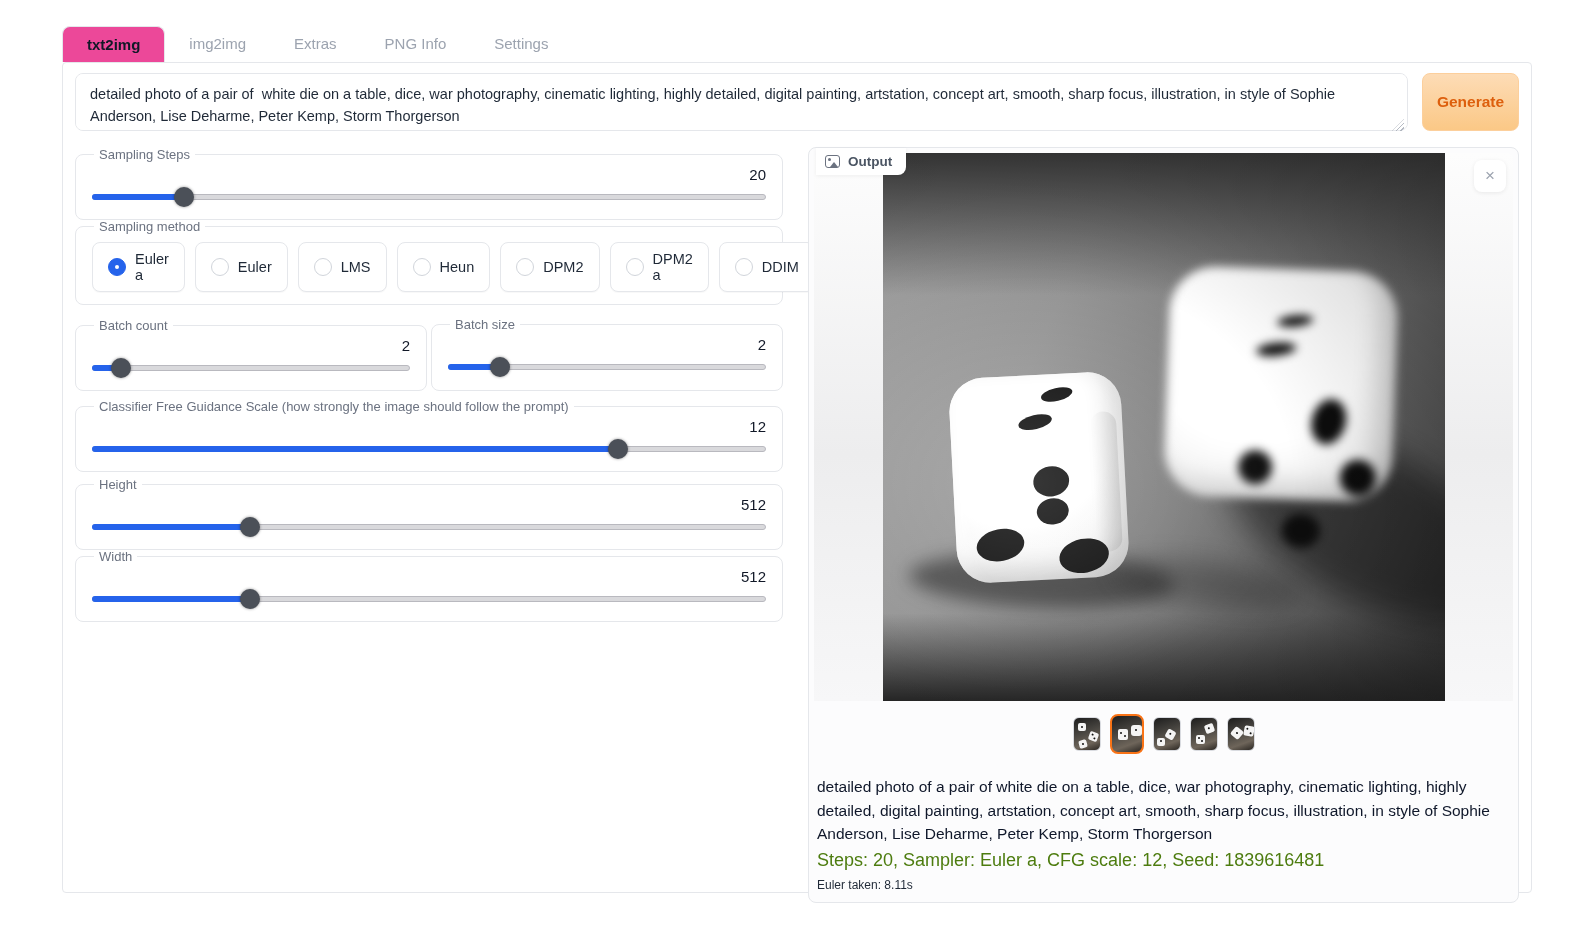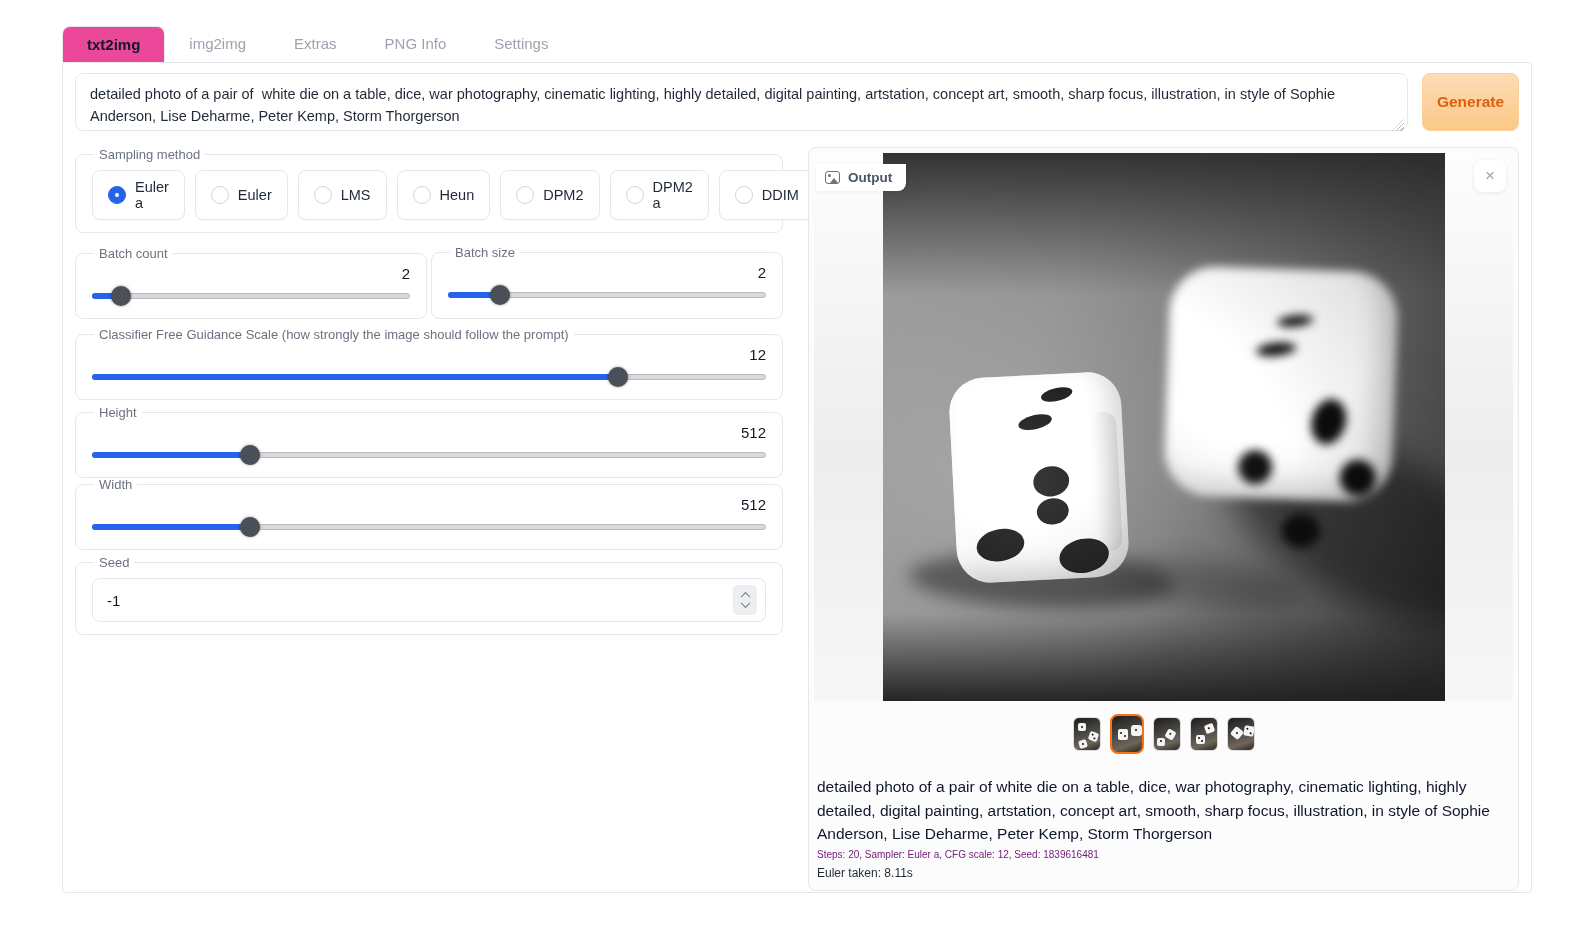--- a/index.html
+++ b/index.html
@@ -98,21 +98,21 @@
     background:linear-gradient(90deg, rgba(0,0,0,0), rgba(0,0,0,.10)); }
   .die2 { left:284px; top:116px; width:228px; height:230px; border-radius:46px; transform:rotate(2deg);
     filter:blur(5px); box-shadow:inset -16px -14px 26px rgba(0,0,0,.16); }
   .pip { position:absolute; background:#0c0c0c; border-radius:50%; }
   .shadow { position:absolute; border-radius:50%; }
   .shadow1 { left:26px; top:400px; width:266px; height:54px; background:rgba(15,15,15,.55); filter:blur(9px); transform:rotate(2deg); }
   .shadow1b { left:230px; top:408px; width:190px; height:44px; background:rgba(35,35,35,.35); filter:blur(12px); transform:rotate(8deg); }
   .shadow2 { left:330px; top:300px; width:320px; height:150px; background:rgba(10,10,10,.5); filter:blur(16px); transform:rotate(26deg); }
 
   .band { position:absolute; top:0; bottom:0; width:70px; }
-  .chip-output { position:absolute; left:7px; top:16px; display:flex; align-items:center; gap:8px;
+  .chip-output { position:absolute; left:7px; top:0; display:flex; align-items:center; gap:8px;
     background:#fff; border-radius:0 0 8px 0; padding:6px 14px 6px 9px; color:#4b5563; font-size:13.5px; font-weight:bold;
     box-shadow:0 1px 4px rgba(0,0,0,.06); z-index:3; }
   .pic-icon { position:relative; width:15px; height:13px; border:1.6px solid #6b7280; border-radius:3px; }
   .pic-icon::before { content:""; position:absolute; left:2px; top:1.5px; width:3px; height:3px; border-radius:50%; background:#6b7280; }
   .pic-icon::after { content:""; position:absolute; left:1px; bottom:0; width:0; height:0;
     border-left:4px solid transparent; border-right:4px solid transparent; border-bottom:5px solid #6b7280; transform:translateX(3px); }
   .close-btn { position:absolute; right:12px; top:12px; width:32px; height:32px; background:#fff; border-radius:8px;
     box-shadow:0 1px 4px rgba(0,0,0,.08); color:#9ca3af; font-size:17px; display:flex; align-items:center; justify-content:center;
     cursor:pointer; z-index:3; }
 
@@ -120,21 +120,21 @@
   .thumbs { display:flex; justify-content:center; align-items:center; gap:9px; padding:13px 0 12px; }
   .thumb { position:relative; width:28px; height:34px; border-radius:6px; border:1px solid #d9dbe0; overflow:hidden; cursor:pointer;
     background:linear-gradient(160deg,#1d1d1d 0%,#4a4742 45%,#6e655a 75%,#2a2622 100%); }
   .thumb.selected { width:34px; height:40px; border:2.5px solid #f97316; border-radius:8px; }
   .mini-die { position:absolute; background:#f4f4f4; border-radius:2px; }
   .mini-pip { position:absolute; width:2px; height:2px; border-radius:50%; background:#111; }
 
   
   .caption { padding:9px 4px 0 3px; max-width:712px; }
   .caption-prompt { font-size:15.5px; color:#0f172a; line-height:1.52; }
-  .caption-params { font-size:10px; color:#701a75; line-height:1.5; margin-top:1px; }
+  .caption-params { font-size:18px; color:#4d7c0f; line-height:1.5; margin-top:1px; }
   .caption-time { font-size:12px; color:#1f2937; margin-top:4px; }
 </style>
 </head>
 <body>
 
 <div class="page">
 
   <div class="tabs-row">
     <div class="tab active">txt2img</div>
     <div class="tab">img2img</div>
@@ -150,20 +150,29 @@
         <textarea class="prompt-input" style="">detailed photo of a pair of  white die on a table, dice, war photography, cinematic lighting, highly detailed, digital painting, artstation, concept art, smooth, sharp focus, illustration, in style of Sophie Anderson, Lise Deharme, Peter Kemp, Storm Thorgerson</textarea>
         <div class="resize-handle"></div>
       </div>
       <button class="generate-btn">Generate</button>
     </div>
 
     <div class="columns">
 
       <div class="left-col">
 
+        <fieldset>
+          <legend>Sampling Steps</legend>
+          <div class="slider-value">20</div>
+          <div class="slider">
+            <div class="slider-track"></div>
+            <div class="slider-fill" style="width: 13.7%;"></div>
+            <div class="slider-thumb" style="left: calc(13.7% - 10px);"></div>
+          </div>
+        </fieldset>
 
         <fieldset>
           <legend>Sampling method</legend>
           <div class="radio-row">
             <div class="radio-pill selected">
                 <span class="radio-circle"></span>
                 <span>Euler a</span>
               </div>
             <div class="radio-pill">
                 <span class="radio-circle"></span>
@@ -249,30 +258,20 @@
           <div class="slider-value">512</div>
           <div class="slider">
             <div class="slider-track"></div>
             <div class="slider-fill" style="width: 23.5%;"></div>
             <div class="slider-thumb" style="left: calc(23.5% - 10px);"></div>
           </div>
         </fieldset>
 
         <div class="gap5"></div>
 
-        <fieldset>
-          <legend>Seed</legend>
-          <div class="number-wrap">
-            <input class="number-input" value="-1" style="">
-            <div class="stepper">
-              <span class="chev up"></span>
-              <span class="chev down"></span>
-            </div>
-          </div>
-        </fieldset>
 
 
       </div>
 
       <div class="right-col">
         <div class="output-panel">
 
           <div class="chip-output">
             <span class="pic-icon"></span>
             <span>Output</span>

